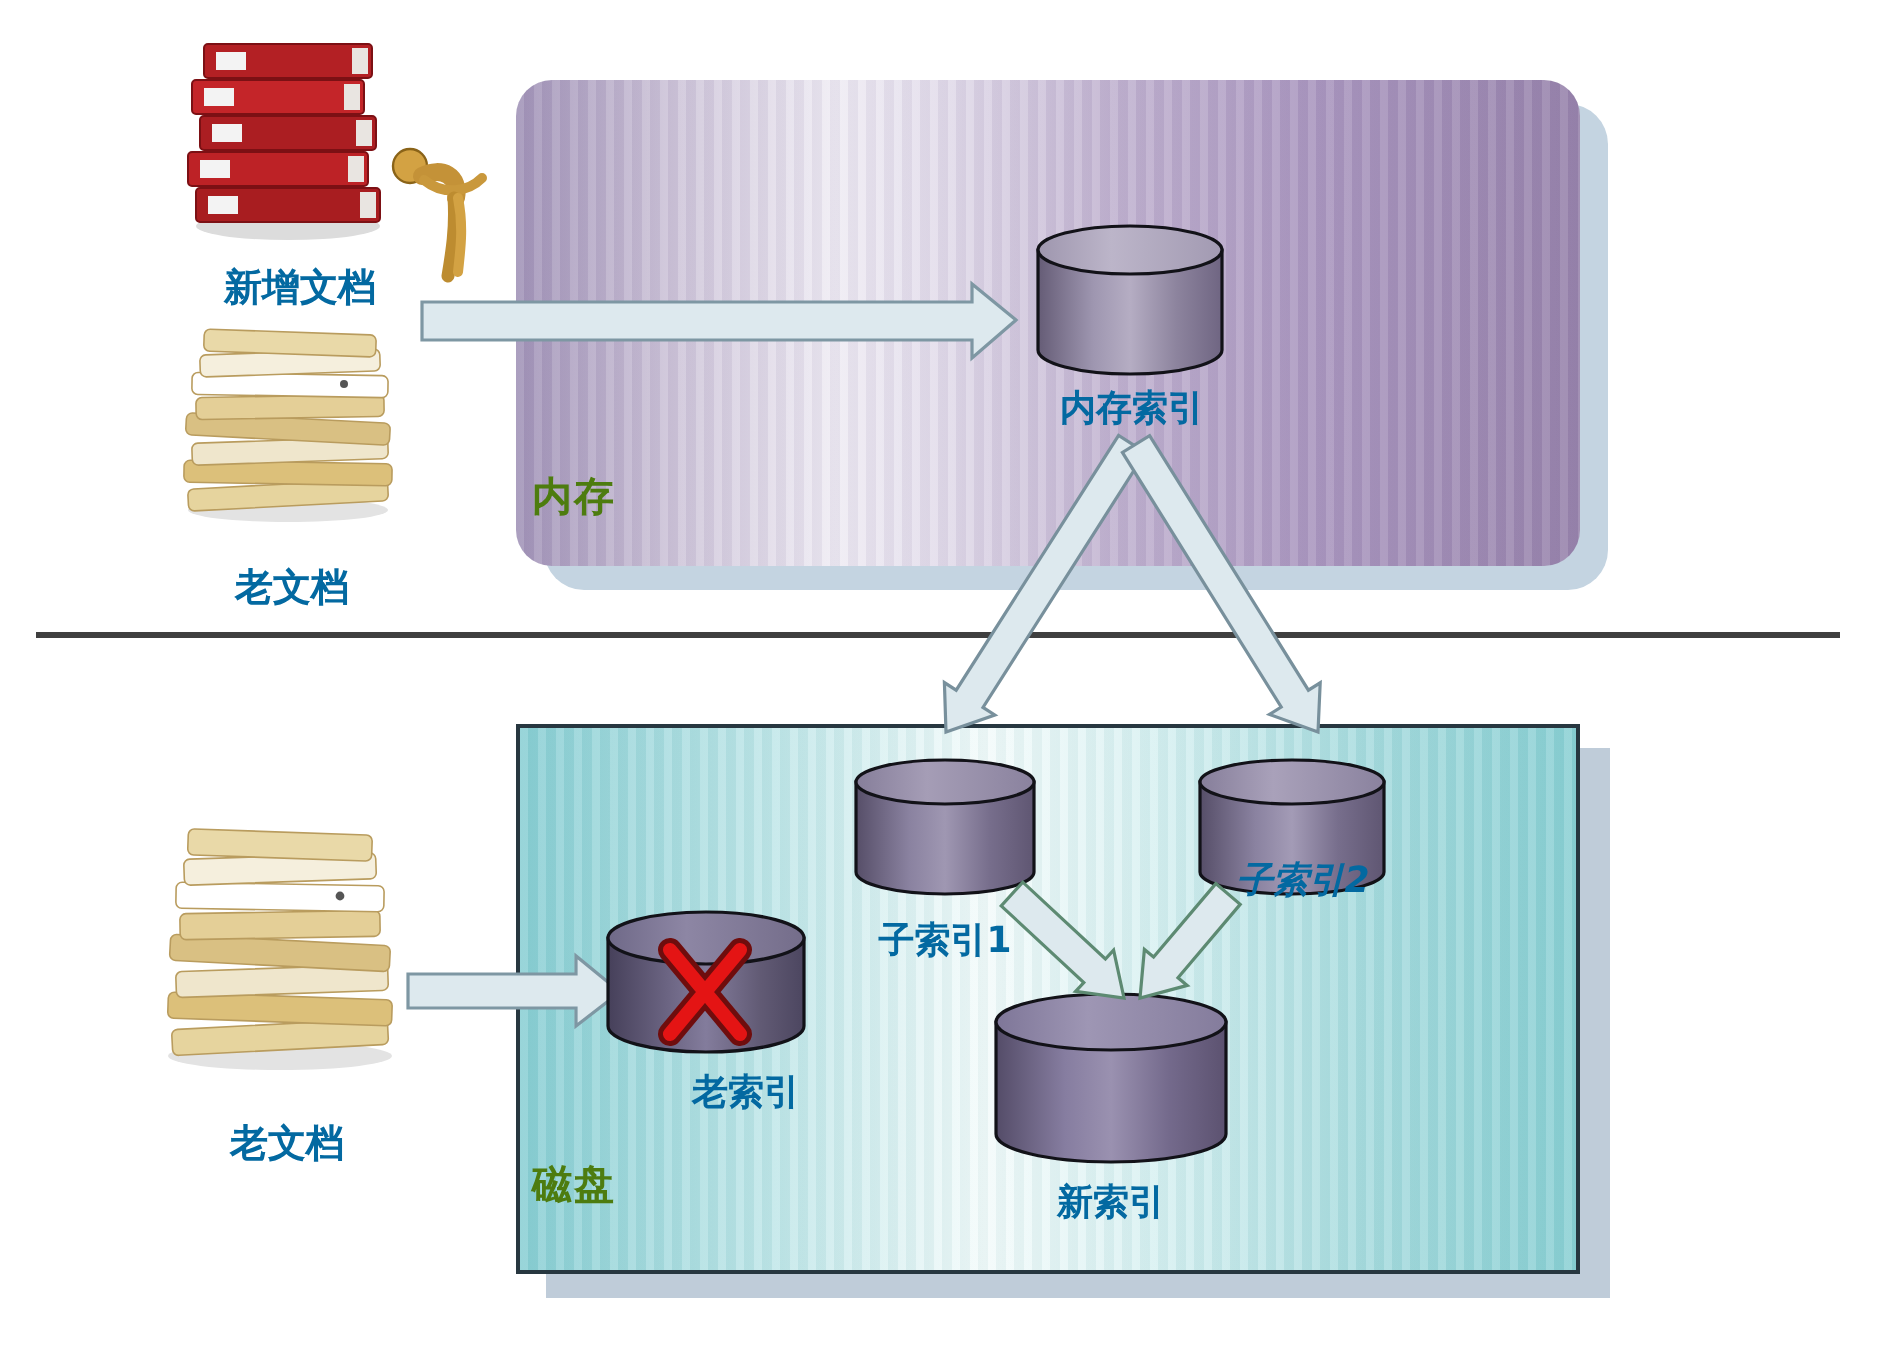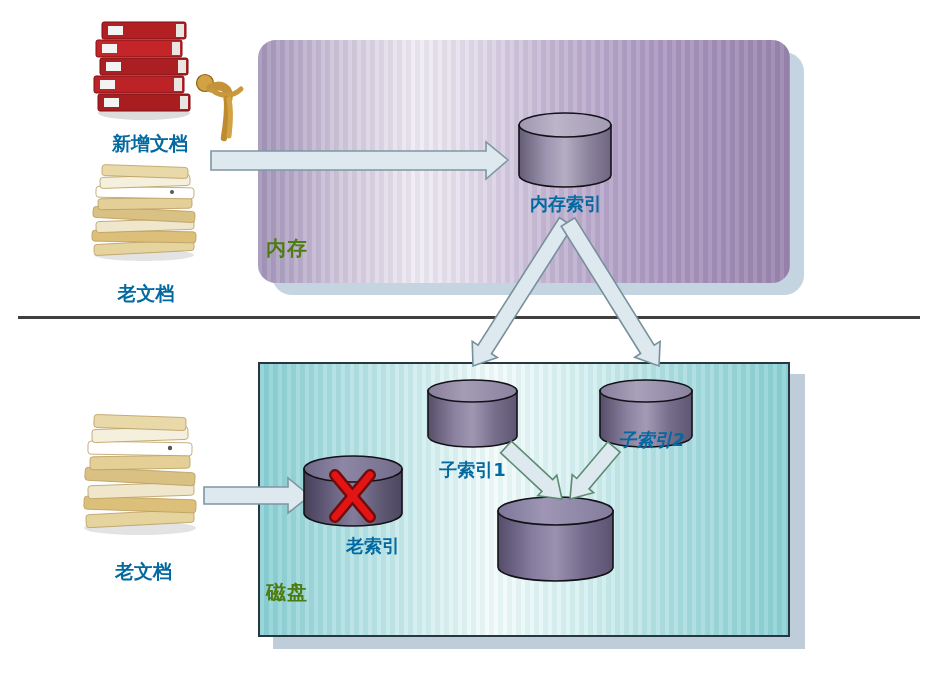--- a/index.html
+++ b/index.html
@@ -262,18 +262,19 @@
       <rect x="16" y="26" width="96" height="13" rx="3" fill="#f5efdd" transform="rotate(-2 64 32)"></rect>
       <rect x="18" y="14" width="92" height="13" rx="3" fill="#e9d9a8" transform="rotate(2 64 20)"></rect>
     </g>
     <circle cx="94" cy="46" r="2.2" fill="#555"></circle>
   </svg>
 
   <div class="abs node-label lbl-mem-index">内存索引</div>
   <div class="abs node-label lbl-sub1">子索引1</div>
   <div class="abs node-label lbl-sub2">子索引2</div>
   <div class="abs node-label lbl-old-index">老索引</div>
+  <div class="abs node-label lbl-new-index">新索引</div>
 
   <div class="abs src-label lbl-new-docs">新增文档</div>
   <div class="abs src-label lbl-old-docs-top">老文档</div>
   <div class="abs src-label lbl-old-docs-bottom">老文档</div>
 
 </div>
 
 </body></html>

